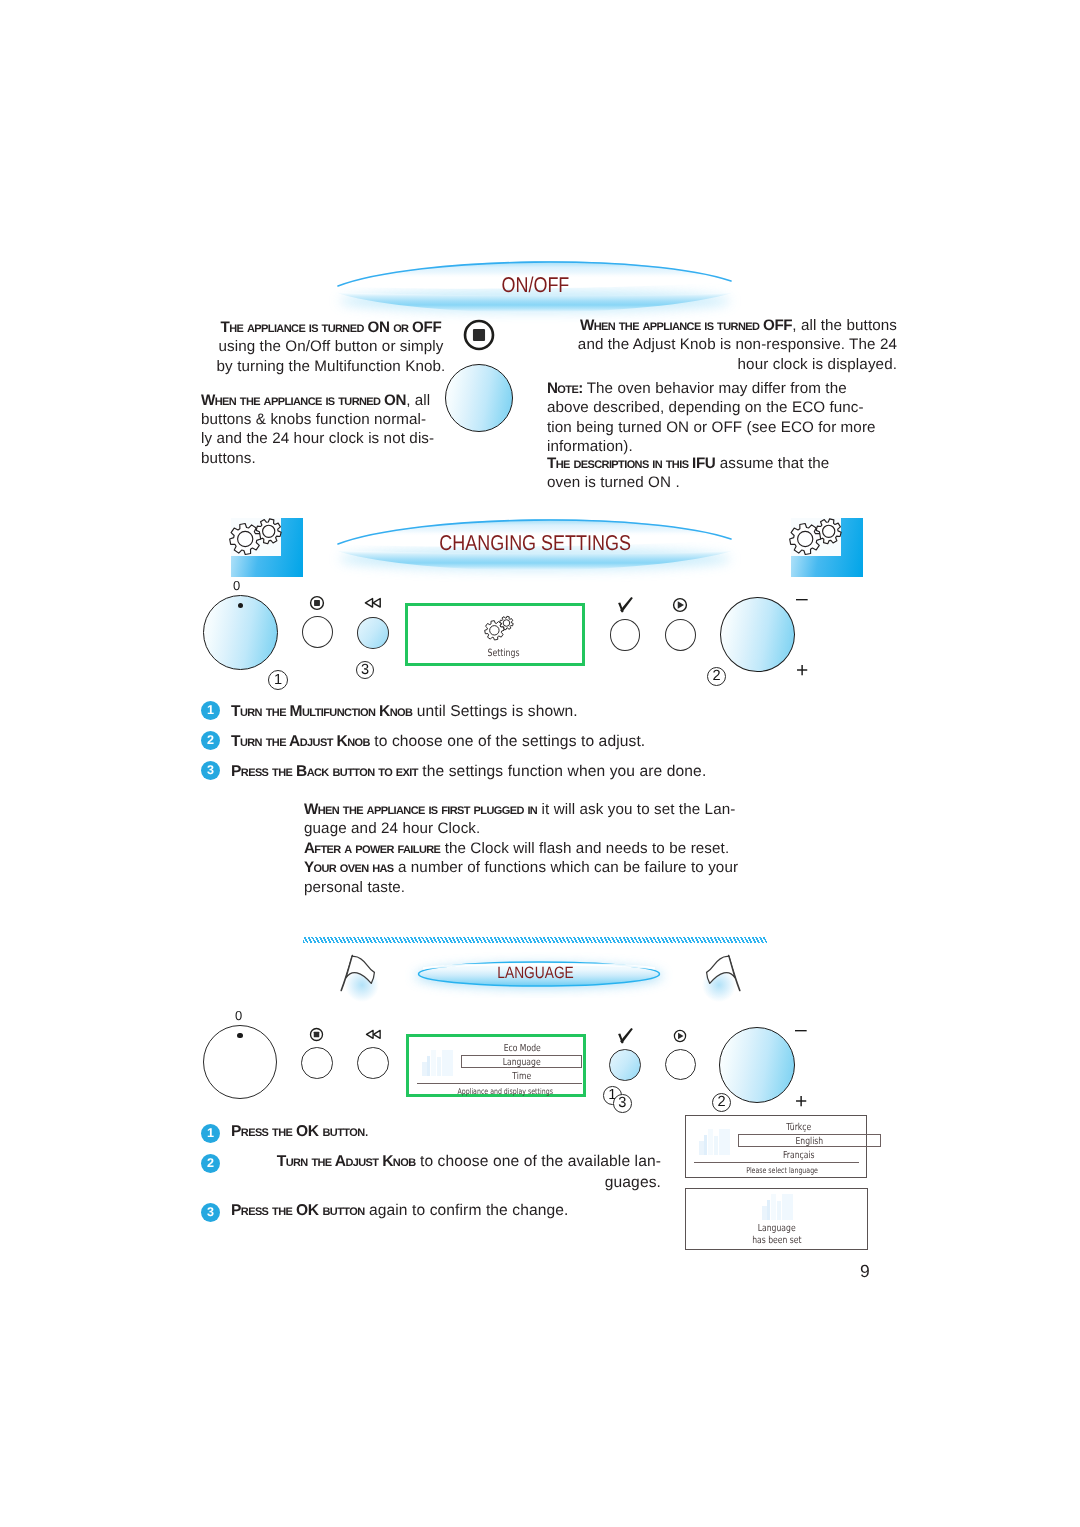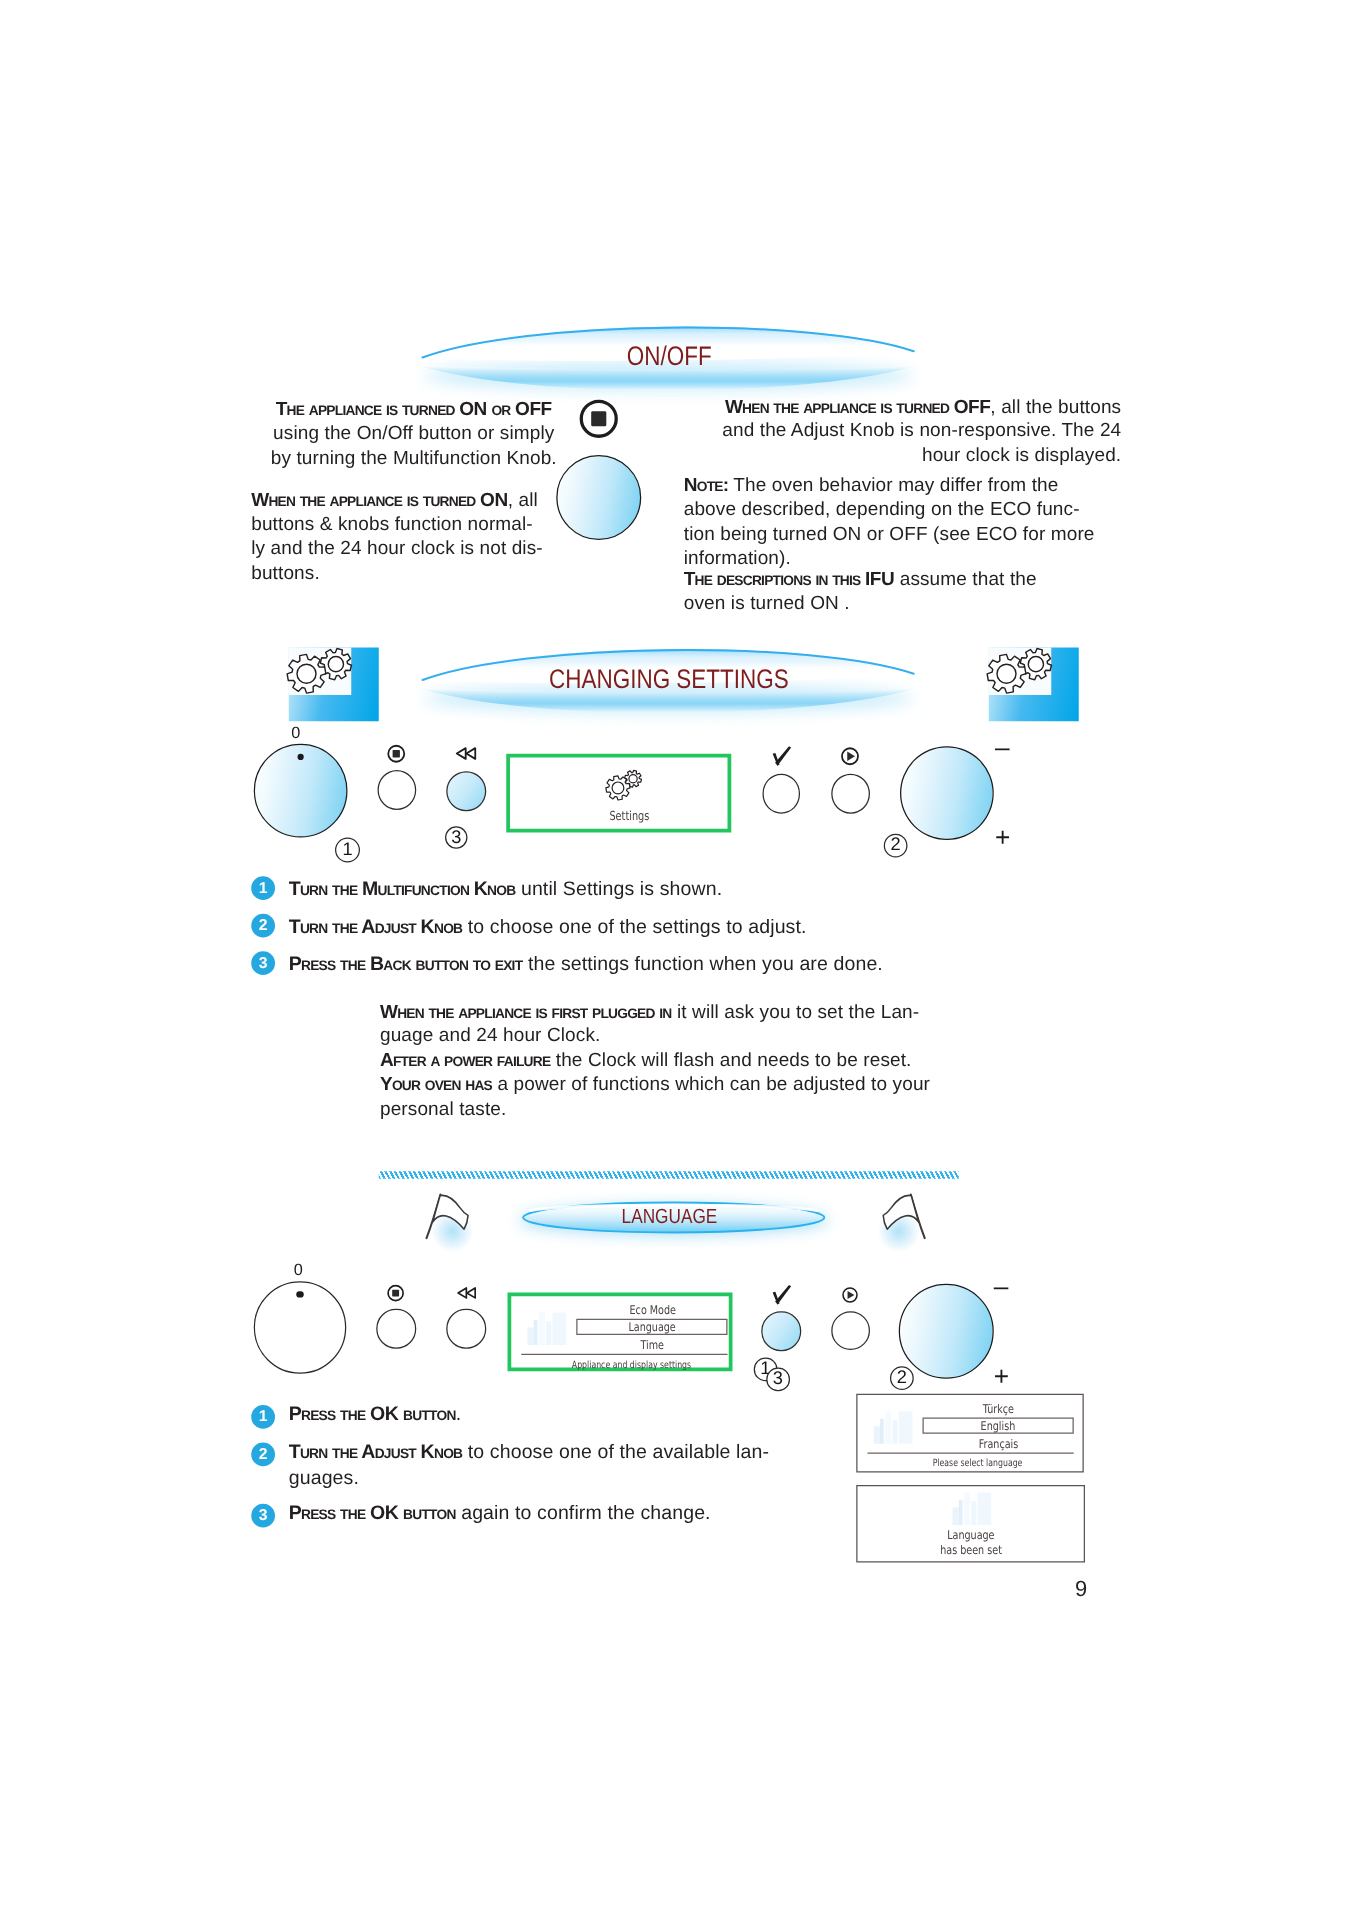--- a/index.html
+++ b/index.html
@@ -291,21 +291,21 @@
 
 <div class="stepnum" style="left:201px;top:761px;">3</div>
 <div class="para steptext" style="left:231px;top:761px;width:600px;">
       <div class="ln"><span class="sc">Press the Back button to exit</span><span> the settings function when you are done.</span></div>
     </div>
 
 <div class="para" style="left:304px;top:800px;width:560px;">
       <div class="ln"><span class="sc">When the appliance is first plugged in</span><span> it will ask you to set the Lan-</span></div>
       <div class="ln"><span>guage and 24 hour Clock.</span></div>
       <div class="ln"><span class="sc">After a power failure</span><span> the Clock will flash and needs to be reset.</span></div>
-      <div class="ln"><span class="sc">Your oven has</span><span> a power of functions which can be adjusted to your</span></div>
+      <div class="ln"><span class="sc">Your oven has</span><span> a number of functions which can be failure to your</span></div>
       <div class="ln"><span>personal taste.</span></div>
     </div>
 
 <div class="hatchband" style="left:303px;top:937px;width:464px;height:6px;"></div>
 
 <div class="flagwrap" style="left:331px;top:954px;width:50px;height:48px;">
   <div class="flagglow"></div>
   <svg width="50" height="48" viewBox="0 0 52 50">
     <path d="M22.2 1.6 C20.0 9.4 15.1 26.2 10.6 38.0" fill="none" stroke="#3b3b3b" stroke-width="1.7" stroke-linecap="round"></path>
     <path d="M21.9 2.6 C27.2 1.6 33.0 5.2 38.4 12.6 C40.8 16.0 43.5 18.2 45.2 19.1
@@ -379,34 +379,34 @@
 <div class="numcirc" style="left:712px;top:1093px;width:19px;height:19px;">2</div>
 <div class="pmlabel" style="left:795px;top:1019px;">–</div>
 <div class="pmlabel" style="left:795px;top:1091px;">+</div>
 
 <div class="stepnum" style="left:201px;top:1123.5px;">1</div>
 <div class="para steptext" style="left:231px;top:1120.5px;width:430px;">
       <div class="ln"><span class="sc">Press the </span><span class="scb">OK</span><span class="sc"> button</span><span>.</span></div>
     </div>
 
 <div class="stepnum" style="left:201px;top:1153.5px;">2</div>
-<div class="para steptext" style="left:231px;top:1150.5px;width:430px;">
+<div class="para steptext" style="left:231px;top:1150.5px;width:430px;text-align:right;">
       <div class="ln"><span class="sc">Turn the Adjust Knob</span><span> to choose one of the available lan-</span></div>
       <div class="ln"><span>guages.</span></div>
     </div>
 
 <div class="stepnum" style="left:201px;top:1202.5px;">3</div>
 <div class="para steptext" style="left:231px;top:1199.5px;width:430px;">
       <div class="ln"><span class="sc">Press the </span><span class="scb">OK</span><span class="sc"> button</span><span> again to confirm the change.</span></div>
     </div>
 
 <div class="scr" style="left:685px;top:1114.5px;width:181.5px;height:63.5px;">
   <div class="lcdlogo"></div>
   <div class="scrItem" style="top:6px;font-size:9.6px;"><span>Türkçe</span></div>
-  <div class="scrSel" style="left:52px;top:18px;width:121px;height:13.5px;font-size:9.6px;line-height:13.5px;"><span>English</span></div>
+  <div class="scrSel" style="left:52px;top:18px;width:143px;height:13.5px;font-size:9.6px;line-height:13.5px;"><span>English</span></div>
   <div class="scrItem" style="top:34px;font-size:9.6px;"><span>Français</span></div>
   <div class="scrRule" style="left:8px;top:46.5px;width:165px;"></div>
   <div class="scrFoot" style="top:50px;font-size:8px;"><span>Please select language</span></div>
 </div>
 
 <div class="scr" style="left:685px;top:1187.5px;width:182.5px;height:62.5px;">
   <div class="lcdlogo" style="left:76px;top:5px;"></div>
   <div class="scrItem" style="left:31px;width:120px;top:34px;font-size:9.6px;"><span>Language</span></div>
   <div class="scrItem" style="left:31px;width:120px;top:46px;font-size:9.6px;"><span>has been set</span></div>
 </div>

